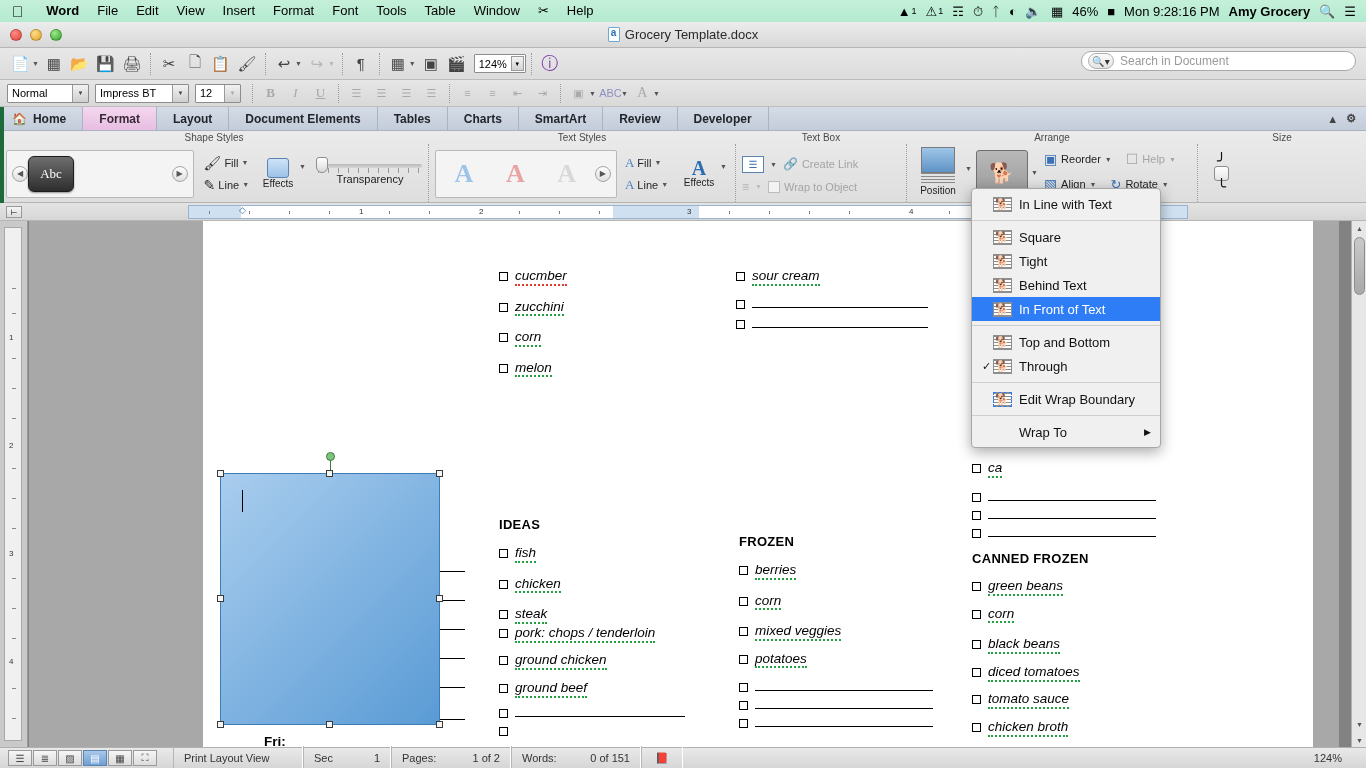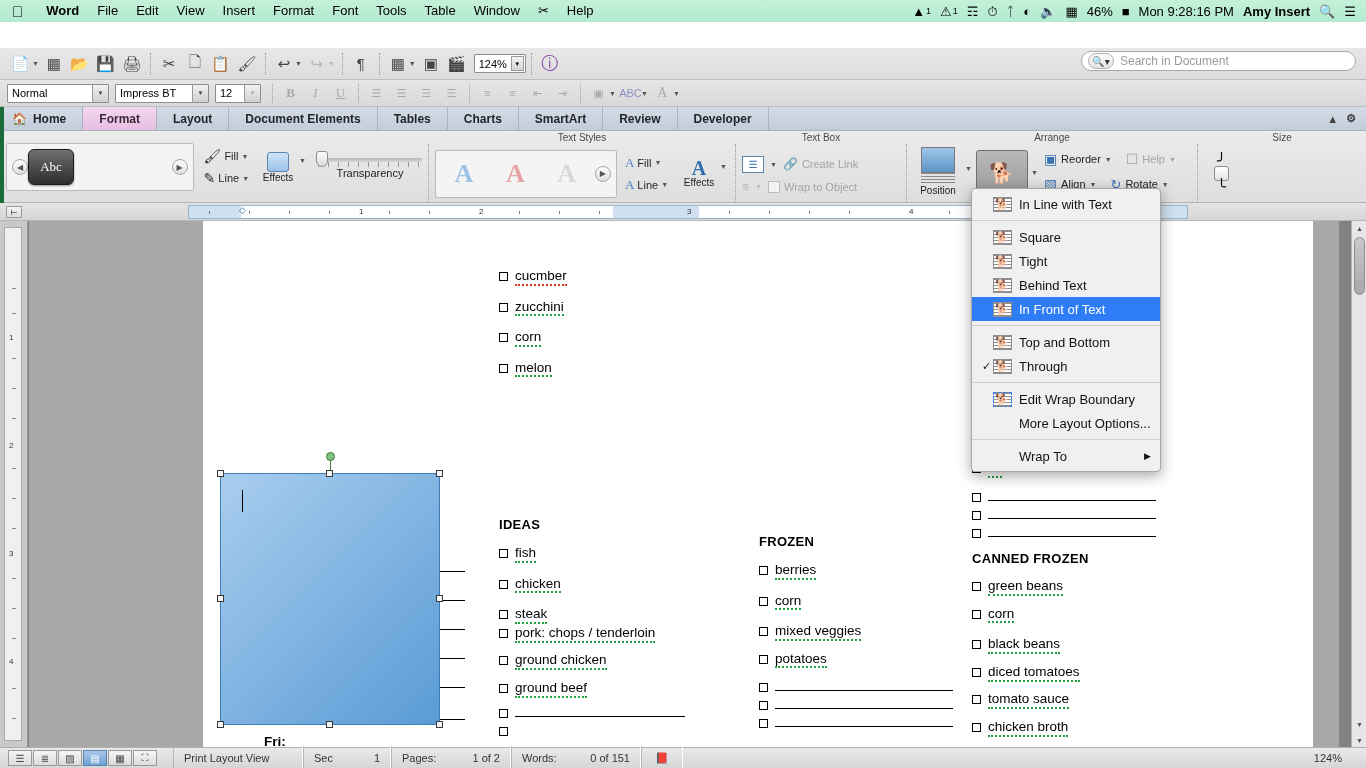--- a/index.html
+++ b/index.html
@@ -264,21 +264,21 @@
   .doc{ position:absolute; left:174px; top:0; right:26px; bottom:0; font-family:"Liberation Sans", sans-serif; }
   .col{ position:absolute; top:0; }
   .hdg{
     font-size:13px; font-weight:bold; color:#000; letter-spacing:.3px;
     font-family:"Liberation Sans", sans-serif;
   }
   .item{ display:flex; align-items:flex-start; font-size:13.5px; color:#000; line-height:1; }
   .cbx{
     width:9px; height:9px; border:1.6px solid #000; margin-right:7px; margin-top:3px; flex:none;
   }
-  .itxt{ white-space:nowrap; }
+  .itxt{ white-space:nowrap;font-style:italic; }
   .sp-red{ border-bottom:2px dotted #e03a30; padding-bottom:1px; }
   .sp-grn{ border-bottom:2px dotted #21a13f; padding-bottom:1px; }
   .blank{ border-bottom:1.6px solid #000; display:inline-block; margin-top:10px; }
   .dayrow{ display:flex; align-items:flex-end; font-size:13.5px; font-weight:bold; }
   .dayrow .lbl{ width:46px; }
   .dayrow .ln{ border-bottom:1.6px solid #000; height:13px; }
 
   
   .vscroll{
     position:absolute; right:0; top:221px; width:15px; height:526px;
@@ -367,26 +367,36 @@
         </span>
       <span class="mb-icon">☶</span>
       <span class="mb-icon">⏱</span>
       <span class="mb-icon">ᛏ</span>
       <span class="mb-icon">◐</span>
       <span class="mb-icon">🔈</span>
       <span class="mb-icon">▦</span>
       <span>46%</span>
       <span class="mb-icon">■</span>
       <span>Mon 9:28:16 PM</span>
-      <span class="usr">Amy Insert</span>
+      <span class="usr">Amy Grocery</span>
       <span class="mb-icon">🔍</span>
       <span class="mb-icon">☰</span>
     </div>
   </div>
 
+  <div class="titlebar">
+    <div class="traffic">
+      <span class="tl r"></span>
+      <span class="tl y"></span>
+      <span class="tl g"></span>
+    </div>
+    <div class="doctitle">
+      <span class="dicon"></span><span>Grocery Template.docx</span>
+    </div>
+  </div>
 
   <div class="toolbar">
     <div class="tb-btn">📄</div>
     <div class="tb-arrow">▼</div>
     <div class="tb-btn">▦</div>
     <div class="tb-btn">📂</div>
     <div class="tb-btn">💾</div>
     <div class="tb-btn">🖨</div>
     <div class="tb-sep"></div>
     <div class="tb-btn">✂</div>
@@ -412,21 +422,21 @@
     <div class="tb-sep"></div>
     <div class="tb-btn" style="color:#7d3fa8;font-size:17px">ⓘ</div>
   </div>
 
   <div class="searchwrap">
     <span class="mag">🔍▾</span>
     <span>Search in Document</span>
   </div>
 
   <div class="fmtbar">
-    <div class="combo" style="width:102px">
+    <div class="combo" style="width:82px">
       <span>Normal</span>
       <span class="cb">▼</span>
     </div>
     <div class="combo" style="width:94px">
       <span>Impress BT</span>
       <span class="cb">▼</span>
     </div>
     <div class="combo dim" style="width:46px">
       <span>12</span>
       <span class="cb">▼</span>
@@ -486,20 +496,21 @@
     <div class="tail"></div>
     <div style="display:flex;align-items:center;gap:8px;padding:0 10px;font-size:11px;color:#444">
       <span>▲</span>
       <span>⚙</span>
     </div>
   </div>
 
   <div class="ribbon">
 
     <div class="rgroup" style="width:428px">
+      <div class="rglabel">Shape Styles</div>
       <div class="rgbody">
         <div class="gallery" style="width:200px;justify-content:space-between;padding:0 5px">
           <span class="garrow">◀</span>
           <span class="abcbtn">Abc</span>
           <span style="flex:1"></span>
           <span class="garrow">▶</span>
         </div>
         <div class="stack2" style="margin-left:10px">
           <div class="rowlbl">
             <span style="font-size:14px">🖌</span>
@@ -710,20 +721,34 @@
           <div class="item" style="margin-bottom:14px">
               <span class="cbx"></span>
               <span class="itxt sp-grn">corn</span>
             </div>
           <div class="item">
               <span class="cbx"></span>
               <span class="itxt sp-grn">melon</span>
             </div>
         </div>
 
+        <div class="col" style="left:533px; top:48px">
+          <div class="item" style="margin-bottom:14px">
+              <span class="cbx"></span>
+              <span class="itxt"><span class="sp-grn">sour cream</span></span>
+            </div>
+          <div class="item" style="margin-bottom:8px">
+              <span class="cbx"></span>
+              <span class="blank" style="width:176px"></span>
+            </div>
+          <div class="item">
+              <span class="cbx"></span>
+              <span class="blank" style="width:176px"></span>
+            </div>
+        </div>
 
         <div class="col" style="left:769px; top:48px">
           <div class="item" style="margin-bottom:14px">
               <span class="cbx"></span>
               <span class="itxt sp-grn">cre</span>
             </div>
           <div class="item" style="margin-bottom:14px">
               <span class="cbx"></span>
               <span class="itxt sp-grn">che</span>
             </div>
@@ -847,21 +872,21 @@
             </div>
           <div class="item" style="margin-bottom:6px">
               <span class="cbx"></span>
               <span class="blank" style="width:170px"></span>
             </div>
           <div class="item">
               <span class="cbx"></span>
             </div>
         </div>
 
-        <div class="col" style="left:556px; top:313px">
+        <div class="col" style="left:536px; top:313px">
           <div class="hdg" style="margin-bottom:14px">FROZEN</div>
           <div class="item" style="margin-bottom:14px">
               <span class="cbx"></span>
               <span class="itxt sp-grn">berries</span>
             </div>
           <div class="item" style="margin-bottom:14px">
               <span class="cbx"></span>
               <span class="itxt sp-grn">corn</span>
             </div>
           <div class="item" style="margin-bottom:14px">
@@ -966,25 +991,20 @@
       <span>Through</span>
     </div>
     <div class="ctxsep"></div>
 
     <div class="ctxitem">
       <span class="chk"></span>
       <span class="micon boxed">
           <span class="dg">🐕</span>
         </span>
       <span>Edit Wrap Boundary</span>
-    </div>
-    <div class="ctxitem">
-      <span class="chk"></span>
-      <span class="noicon"></span>
-      <span>More Layout Options...</span>
     </div>
     <div class="ctxsep"></div>
 
     <div class="ctxitem">
       <span class="chk"></span>
       <span class="noicon"></span>
       <span>Wrap To</span>
       <span class="arr">▶</span>
     </div>
   </div>

